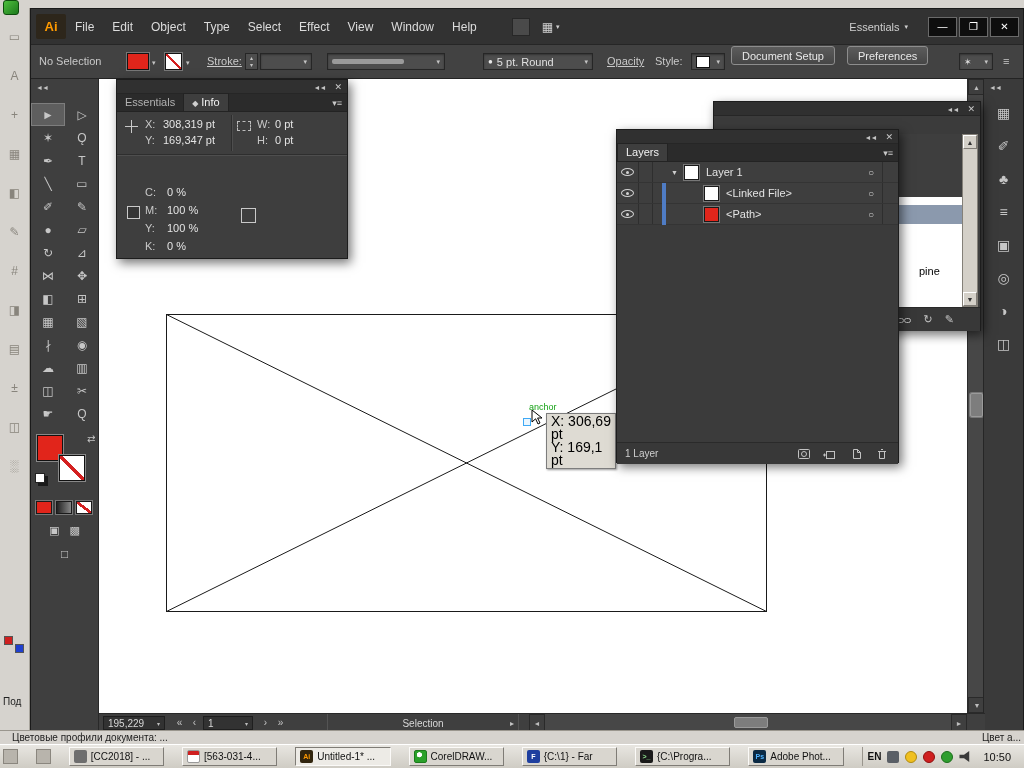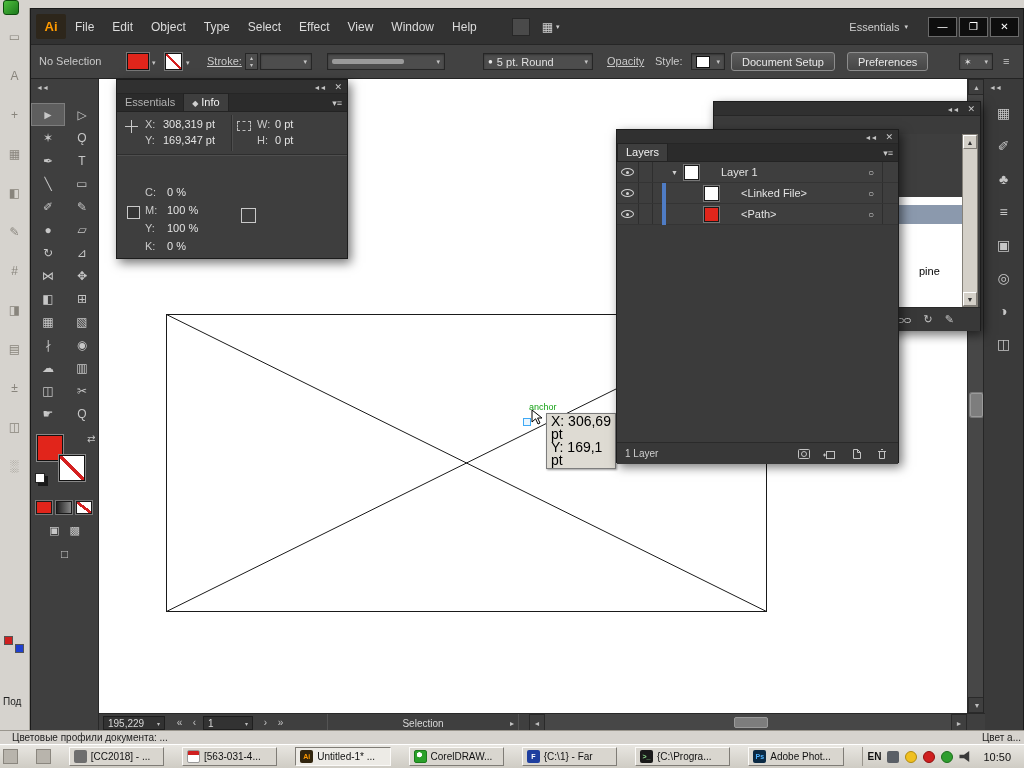--- a/index.html
+++ b/index.html
@@ -39,21 +39,21 @@
   .none-swatch{background:linear-gradient(to top right,#fff 44%,#d42020 44%,#d42020 56%,#fff 56%);}
   .arr{position:absolute;font-size:7px;color:#c4c4c4;}
   .stepper{position:absolute;width:13px;height:17px;background:#4d4d4d;border:1px solid #262626;display:flex;flex-direction:column;
            align-items:center;justify-content:center;font-size:6px;color:#c4c4c4;line-height:7px;}
   .combo{position:absolute;height:17px;background:#4d4d4d;border:1px solid #262626;box-shadow:inset 0 1px 2px rgba(0,0,0,.35);
          display:flex;align-items:center;gap:4px;padding:0 4px;font-size:11px;color:#e0e0e0;}
   .combo .arr2{margin-left:auto;font-size:7px;color:#c4c4c4;}
   .combo .wbar{width:72px;height:5px;background:#9a9a9a;border-radius:2px;}
   .combo .dot{font-size:8px;color:#e8e8e8;}
   .combo .chip{position:static;width:14px;height:12px;background:#fff;border:1px solid #111;}
-  .cb-btn{position:absolute;top:7px;height:19px;border:1px solid #8d8d8d;border-radius:3px;
+  .cb-btn{position:absolute;top:1px;height:19px;border:1px solid #8d8d8d;border-radius:3px;
           background:linear-gradient(#5c5c5c,#464646);color:#e8e8e8;font-size:11px;padding:0 10px;
           font-family:"Liberation Sans","DejaVu Sans",sans-serif;}
   
   #toolpanel{position:absolute;left:0;top:70px;width:68px;height:652px;background:#3f3f3f;border-right:1px solid #292929;}
   .tp-head{height:24px;position:relative;}
   .collapse{font-size:7px;letter-spacing:-1px;color:#c4c4c4;}
   .tp-head .collapse{position:absolute;left:5px;top:5px;}
   .tools{display:grid;grid-template-columns:34px 34px;}
   .tool{height:23px;display:flex;align-items:center;justify-content:center;color:#c7c7c7;font-size:12px;}
   .tool.active{background:#5e5e5e;border:1px solid #7d7d7d;}
@@ -129,21 +129,21 @@
   .eye{width:13px;height:8px;border:1px solid #d2d2d2;border-radius:50%;position:relative;}
   .eye::after{content:"";position:absolute;left:4px;top:2px;width:3px;height:3px;background:#d2d2d2;border-radius:50%;}
   .l-lock{width:14px;border-right:1px solid #2e2e2e;}
   .l-main{flex:1;display:flex;align-items:center;position:relative;}
   .disc{margin-left:18px;font-size:7px;color:#cfcfcf;}
   .lbar{width:4px;height:21px;background:#4f7cc4;margin-left:9px;}
   .thumb{width:15px;height:15px;background:#fff;border:1px solid #191919;box-shadow:0 0 0 1px #777;}
   .thumb.m1{margin-left:6px;}
   .thumb.m2{margin-left:38px;}
   .thumb.red{background:#e1251b;}
-  .lname{margin-left:22px;color:#e3e3e3;font-size:11px;}
+  .lname{margin-left:7px;color:#e3e3e3;font-size:11px;}
   .target{position:absolute;right:8px;color:#c9c9c9;font-size:10px;}
   .l-sel{width:16px;border-left:1px solid #2e2e2e;}
   .lfill{background:#3b3b3b;height:217px;}
   .panel-footer{height:22px;background:#383838;border-top:1px solid #2a2a2a;display:flex;align-items:center;padding:0 8px;}
   .panel-footer .cnt{color:#cfcfcf;font-size:10px;}
   .ficons{margin-left:auto;display:flex;gap:10px;align-items:center;}
   
   .lp-content{position:absolute;left:0;top:32px;width:266px;height:173px;background:#3e3e3e;}
   .lp-list{position:absolute;left:0;top:63px;width:248px;height:110px;background:#fff;}
   .lp-row{position:absolute;left:0;width:100%;height:19px;font-size:11px;color:#000;line-height:19px;}

